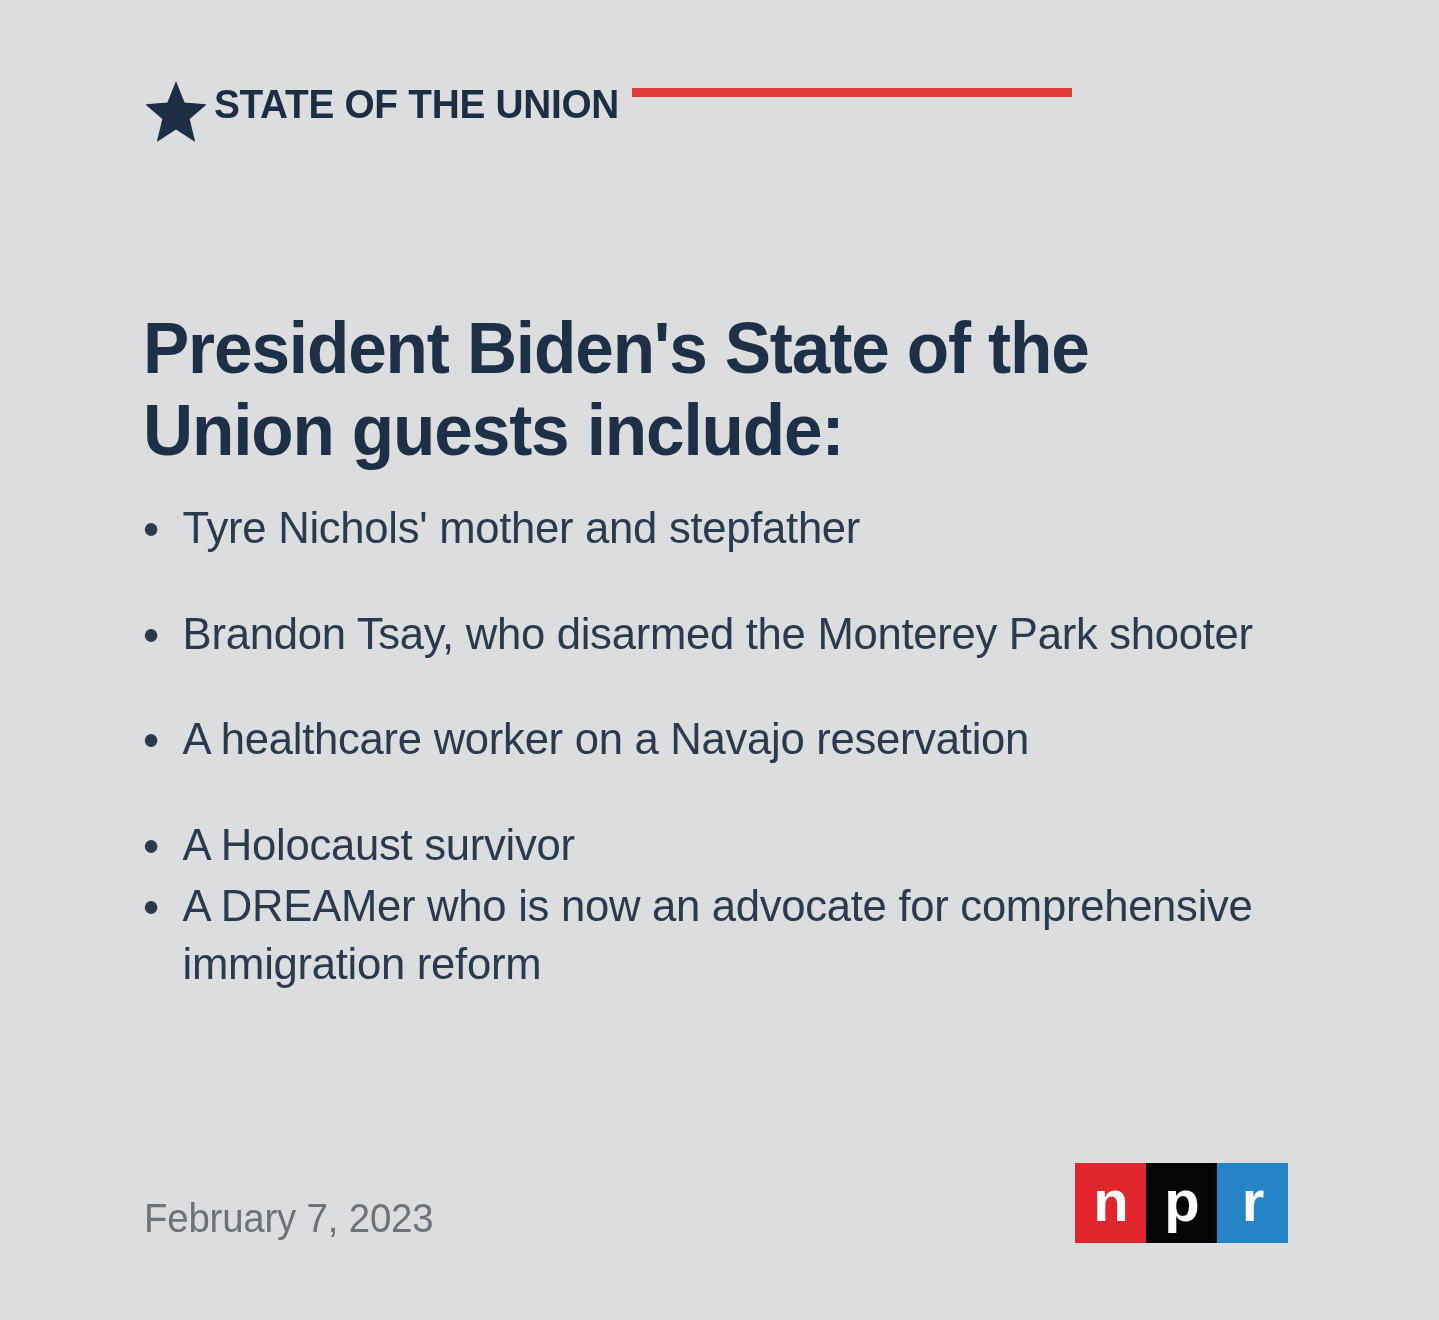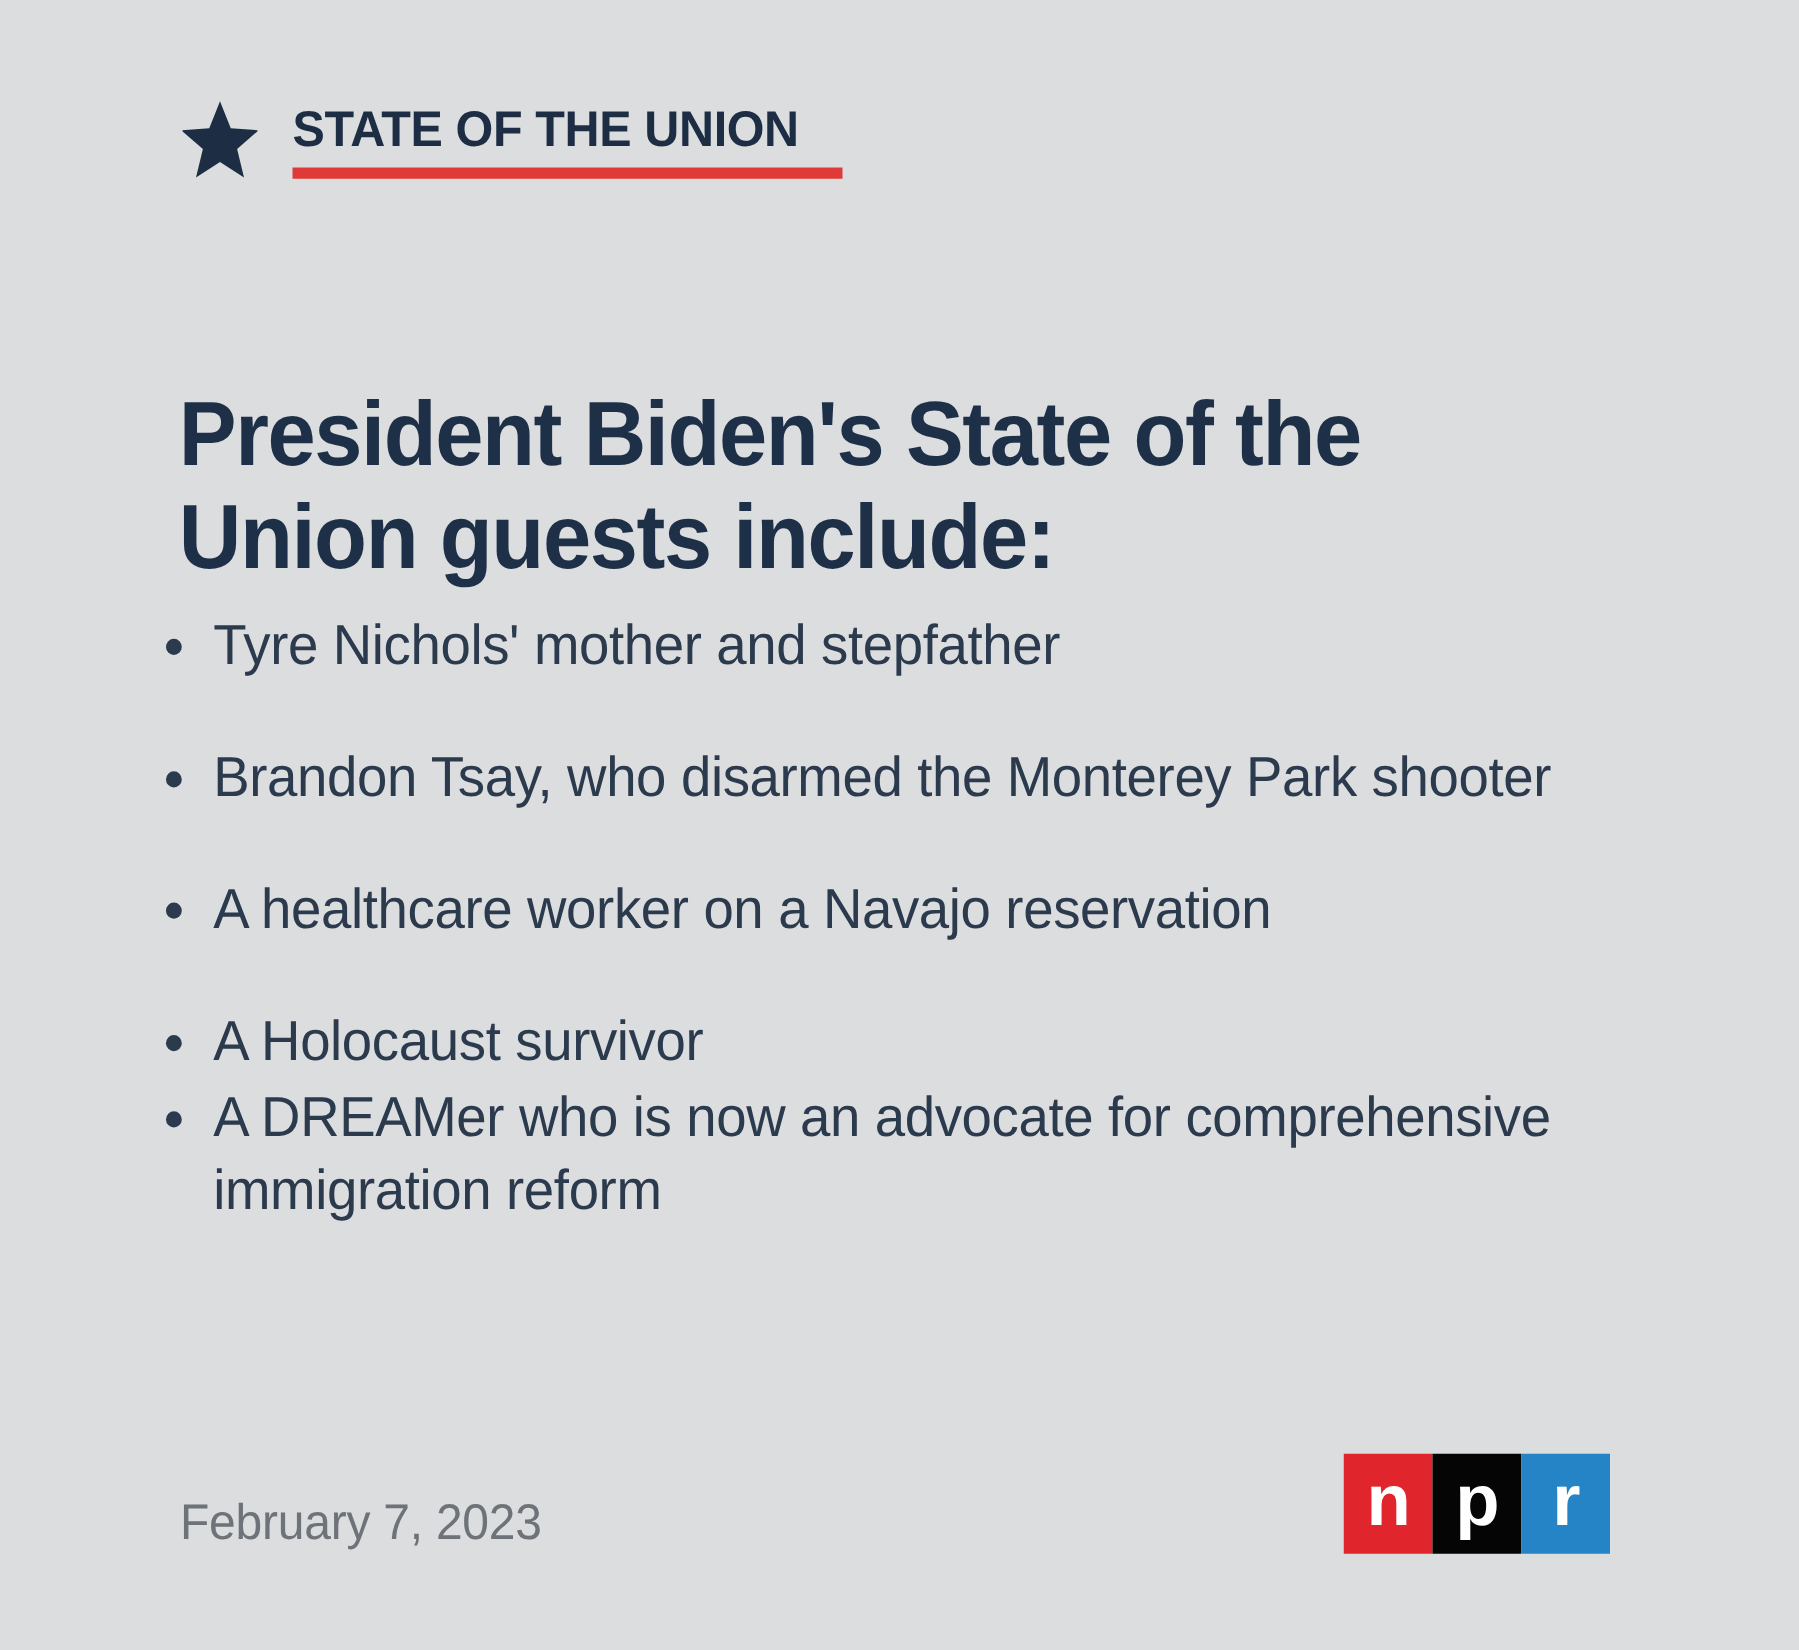--- a/index.html
+++ b/index.html
@@ -24,23 +24,23 @@
     align-items: flex-start;
   }
   .brand-star {
     width: 60px;
     height: 66px;
     flex: 0 0 auto;
     margin-top: 2px;
   }
   .brand-star svg { display: block; }
   .brand-textwrap {
-    margin-left: 28px;
+    margin-left: 8px;
     display: flex;
-    flex-direction: column;
+    flex-direction: row;
   }
   .brand-title {
     font-size: 40px;
     font-weight: 700;
     letter-spacing: -0.3px;
     color: #1d2e44;
     line-height: 1;
     white-space: nowrap;
     transform: scaleX(0.97);
     transform-origin: left center;
@@ -68,21 +68,21 @@
     transform-origin: left top;
   }
 
   
   .guest-list {
     position: absolute;
     left: 126px;
     top: 487px;
     width: 1200px;
     list-style: none;
-    margin: 0;
+    margin: 12px;
     padding: 0;
   }
   .guest-item {
     position: relative;
     padding-left: 46px;
     font-size: 45px;
     line-height: 1.28;
     color: #2b3a4d;
     letter-spacing: -0.3px;
     margin-bottom: 48px;

